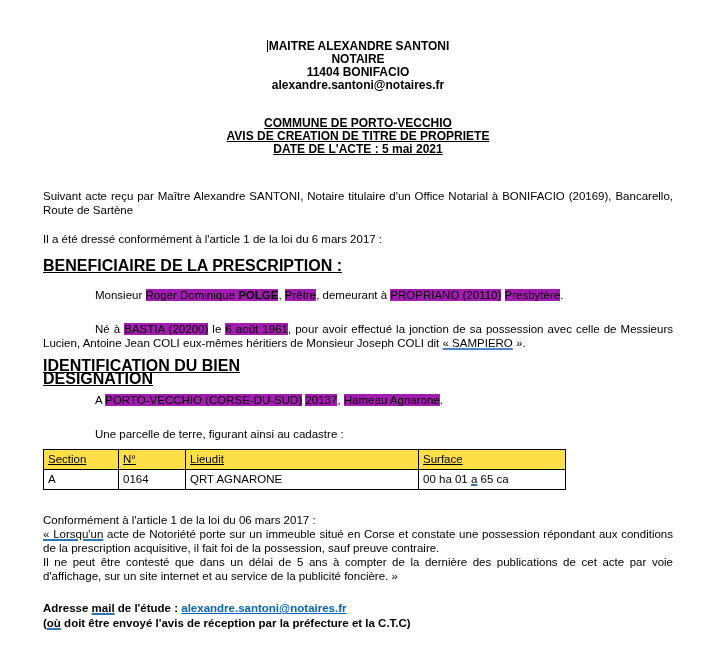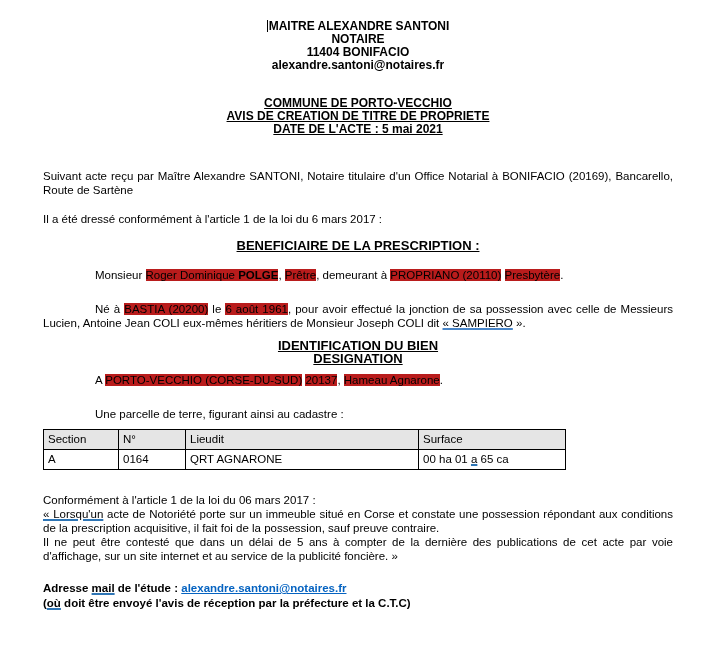--- a/index.html
+++ b/index.html
@@ -6,42 +6,42 @@
   body {
     width: 709px; height: 670px;
     background: #ffffff;
     font-family: "Liberation Sans", "DejaVu Sans", sans-serif;
     color: #000;
     overflow: hidden;
   }
   .page {
     box-sizing: border-box;
     width: 709px; height: 670px;
-    padding: 20px 36px 0 43px;
+    padding: 40px 36px 0 43px;
     font-size: 11.5px;
     line-height: 14px;
   }
   .bold { font-weight: bold; }
   .letterhead { text-align: center; font-weight: bold; font-size: 12px; line-height: 13px; }
   .title-block { text-align: center; font-weight: bold; font-size: 12px; line-height: 13px; margin-top: 25px; }
   .title-block .tline { text-decoration: underline; }
   .p { margin: 0; text-align: justify; }
   .indent { text-indent: 52px; margin-top: 20px; }
   .mt-intro1 { margin-top: 33px; }
   .mt-intro2 { margin-top: 15px; }
   .mt-intro3 { margin-top: 13px; }
   .section-heading {
-    margin-top: 13px; text-align: center;
-    font-weight: bold; font-size: 13px; line-height: 14px;
+    margin-top: 13px; 
+    font-weight: bold; font-size: 16px; line-height: 14px;
   }
   .section-heading .hline { text-decoration: underline; }
   .mt-benef1 { margin-top: 15px; }
   .ident-heading { margin-top: 9px; line-height: 13px; }
   .mt-ident1 { margin-top: 8px; }
-  .hl { background: #b91c1c; }
+  .hl { background: #a21caf; }
   .mk {
     text-decoration: underline;
     text-decoration-color: #2e75b5;
     text-decoration-thickness: 2px;
   }
   .mk-thin {
     text-decoration: underline;
     text-decoration-color: #4a86c8;
     text-decoration-thickness: 1.5px;
   }
@@ -57,21 +57,21 @@
     margin-top: 8px;
     font-size: 11.5px;
   }
   table.cadastre td {
     border: 1px solid #000;
     padding: 1px 4px 2px 4px;
     height: 16px;
     text-align: left;
     vertical-align: middle;
   }
-  table.cadastre tr.head td { background: #e5e5e5; }
+  table.cadastre tr.head td { background: #fde047; text-decoration: underline; }
   .col-section { width: 66px; }
   .col-num { width: 58px; }
   .col-lieudit { width: 224px; }
   .col-surface { width: 138px; }
   .law-block { margin-top: 23px; }
   .footer-block { margin-top: 18px; font-weight: bold; line-height: 14.5px; }
   a.link, .link {
     color: #0563c1;
     text-decoration: underline;
     cursor: pointer;

